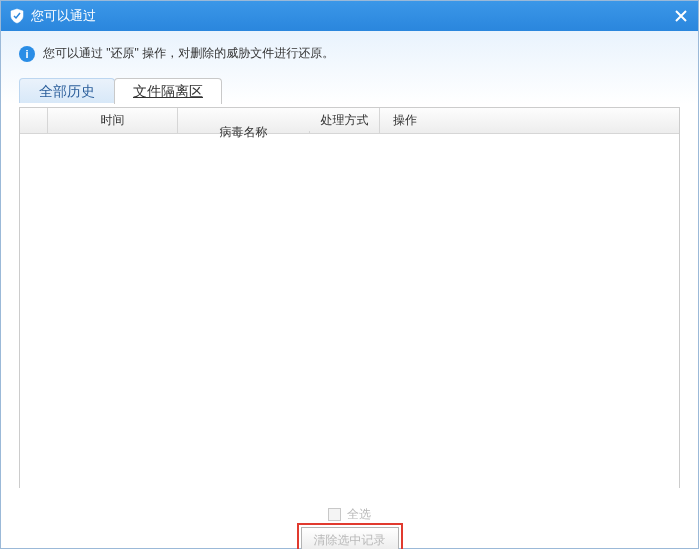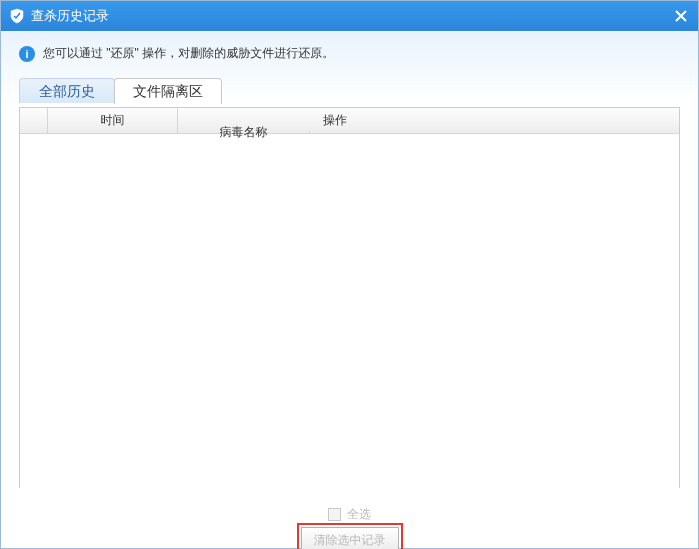--- a/index.html
+++ b/index.html
@@ -14,21 +14,21 @@
 .titlebar .close svg { display: block; }
 
 .header-bg { background: linear-gradient(to bottom, #e9f3fd 0%, #ffffff 100%); padding: 14px 18px 0 18px; }
 
 .info-row { display: flex; align-items: center; margin-bottom: 16px; }
 .info-icon { width: 16px; height: 16px; border-radius: 50%; background: #2a8de6; color: #fff; display: flex; align-items: center; justify-content: center; font-weight: bold; font-size: 11px; margin-right: 8px; }
 .info-text { color: #333; font-size: 12px; }
 
 .tabs { display: flex; }
 .tab { height: 26px; min-width: 96px; padding: 0 18px; display: flex; align-items: center; justify-content: center; border: 1px solid #bcd6f0; border-bottom: none; background: linear-gradient(to bottom, #eaf2fb, #d7e8f8); color: #2c5f9b; font-size: 14px; cursor: pointer; border-top-left-radius: 4px; border-top-right-radius: 4px; margin-right: 0; }
-.tab.active { background: #fff; color: #333; border-color: #c9c9c9; position: relative; z-index: 2; }
+.tab.active { background: #fff; color: #333; border-color: #c9c9c9; position: relative; z-index: 2; text-decoration: underline; }
 .tab + .tab { margin-left: -1px; }
 
 .content-area { flex: 1; padding: 4px 18px 18px 18px; background: #fff; margin-top: -1px; display: flex; flex-direction: column; }
 
 .table-wrap { border: 1px solid #cccccc; flex: 1; background: #fff; }
 .thead { display: flex; height: 26px; background: linear-gradient(to bottom, #fdfdfd, #ededed); border-bottom: 1px solid #d6d6d6; }
 .th { border-right: 1px solid #d6d6d6; display: flex; align-items: center; justify-content: center; color: #333; font-size: 12px; }
 .th.check { width: 28px; }
 .th.time { width: 130px; }
 .th.path { flex: 1; }
@@ -53,21 +53,21 @@
 
 <div class="window">
 
   <div class="titlebar">
     <span class="shield">
       <svg width="16" height="16" viewBox="0 0 16 16">
           <path d="M8 1 L14 3 V8 C14 11 11 14 8 15 C5 14 2 11 2 8 V3 Z" fill="#fff" stroke="#fff" stroke-width="0.5"></path>
           <path d="M5 8 L7 10 L11 5" fill="none" stroke="#2a86dd" stroke-width="1.5"></path>
         </svg>
     </span>
-    <span class="title">查杀历史记录</span>
+    <span class="title">您可以通过</span>
     <span class="close">
       <svg width="12" height="12" viewBox="0 0 12 12">
           <path d="M1 1 L11 11 M11 1 L1 11" stroke="#fff" stroke-width="2"></path>
         </svg>
     </span>
   </div>
 
   <div class="header-bg">
     <div class="info-row">
       <span class="info-icon">i</span>
@@ -78,20 +78,21 @@
       <div class="tab active">文件隔离区</div>
     </div>
   </div>
 
   <div class="content-area">
     <div class="table-wrap">
       <div class="thead">
         <div class="th check"></div>
         <div class="th time">时间</div>
         <div class="th virus">病毒名称</div>
+        <div class="th method">处理方式</div>
         <div class="th action">操作</div>
       </div>
       <div class="tbody"></div>
     </div>
   </div>
 
   <div class="footer">
     <div class="chk-wrap">
       <span class="chk"></span>
       <span>全选</span>

